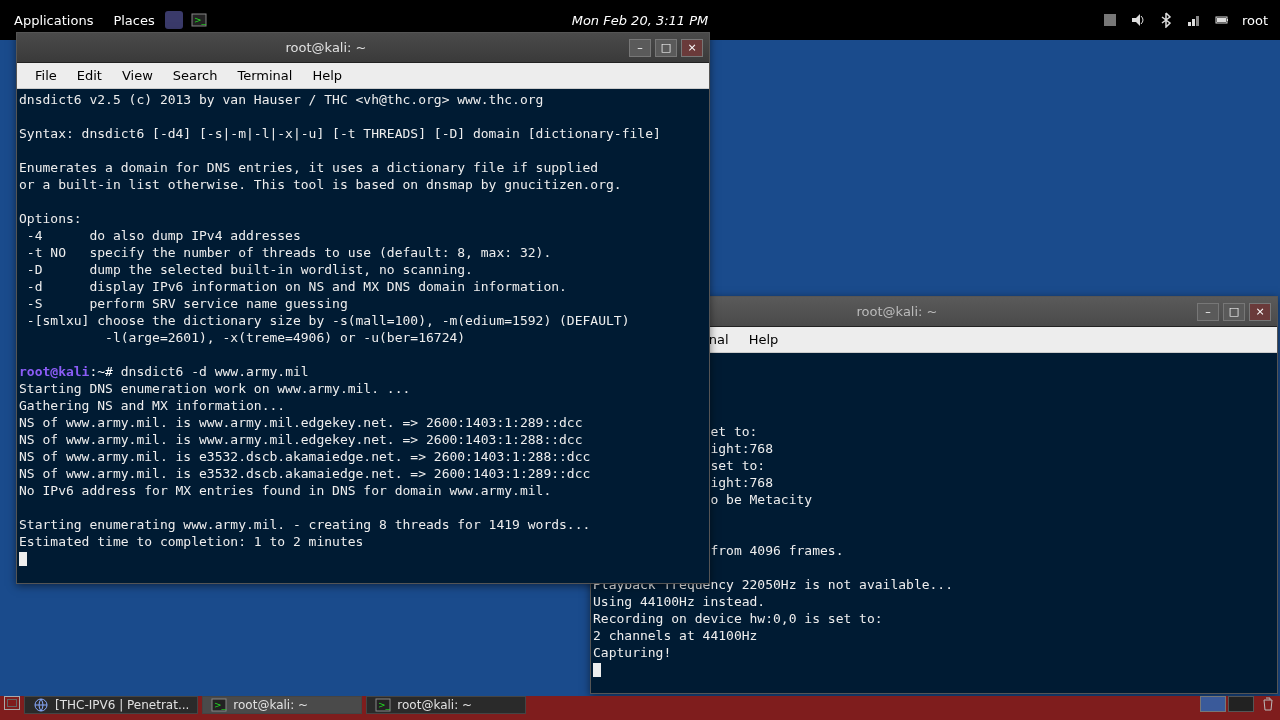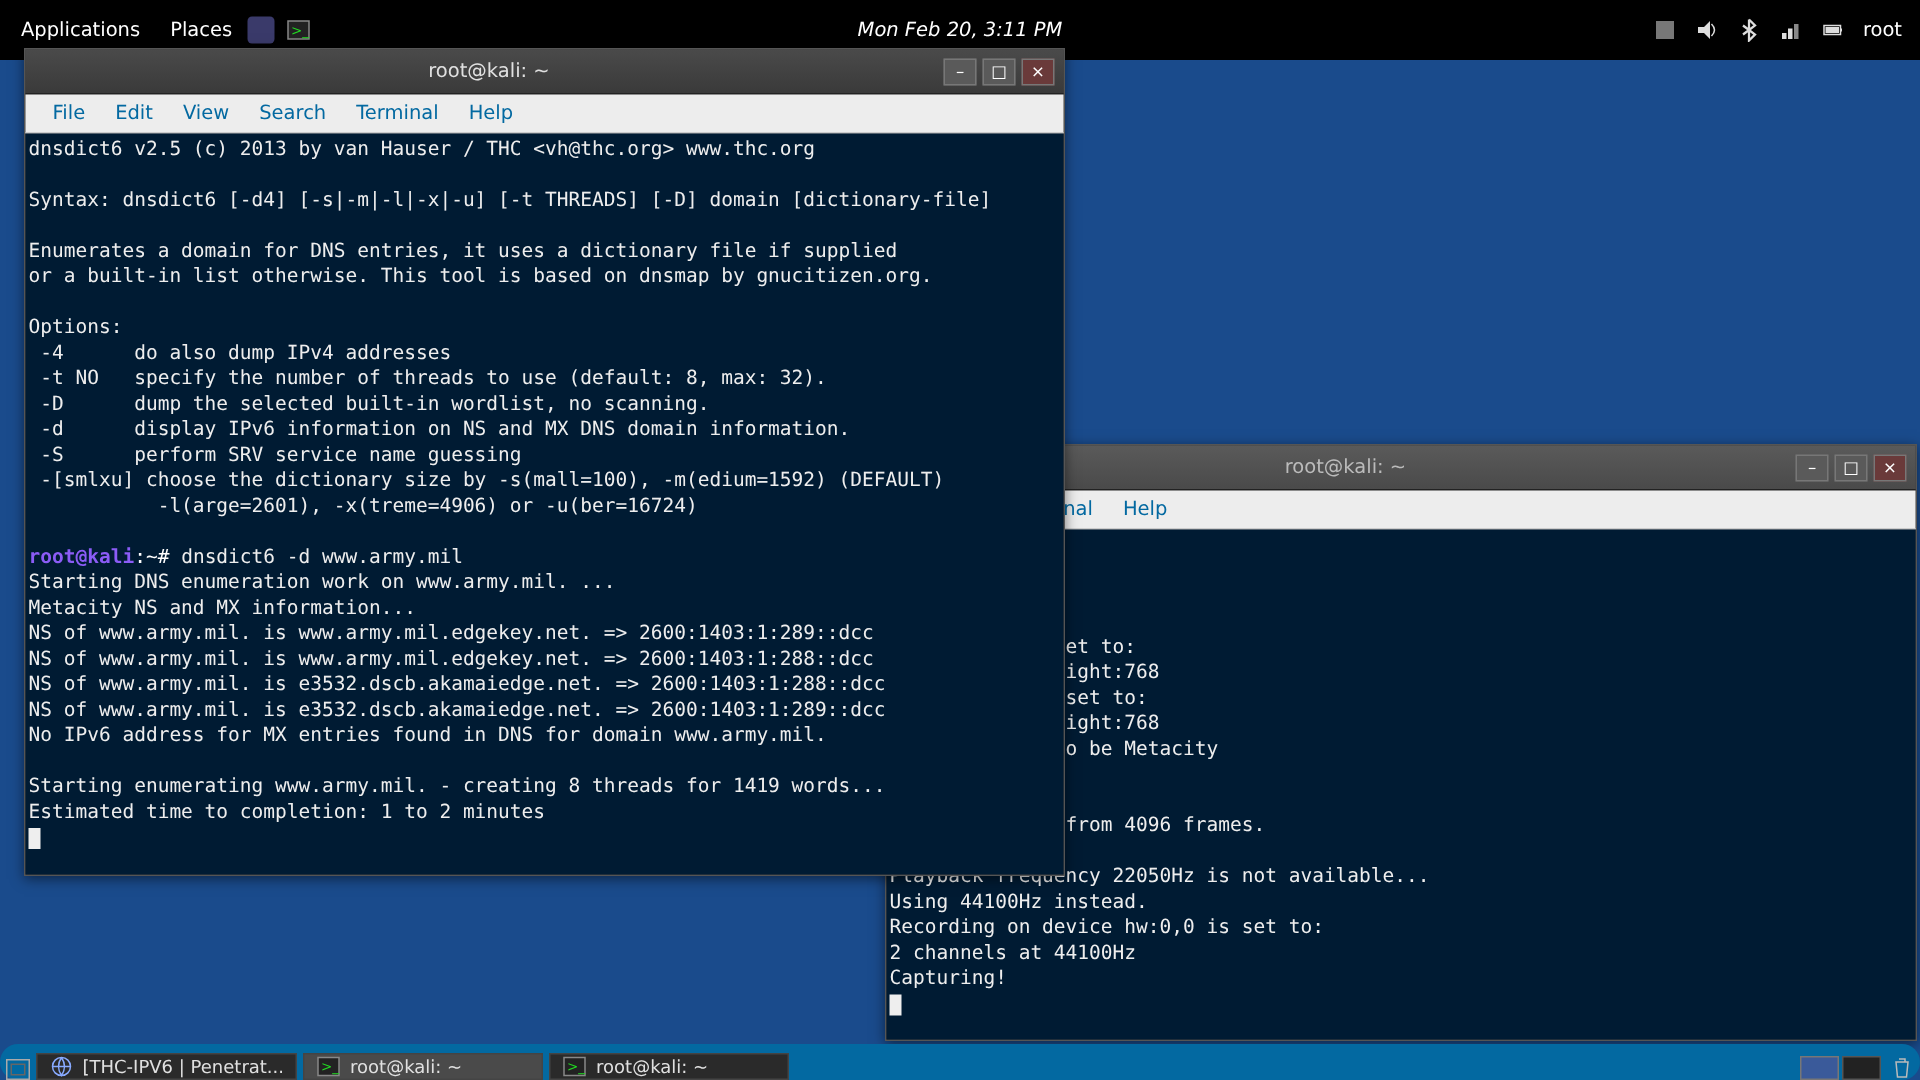--- a/index.html
+++ b/index.html
@@ -19,28 +19,27 @@
   font-size: 13px;
   padding: 0 4px;
 }
 .top-panel .menu-item { padding: 0 10px; cursor: pointer; }
 .top-panel .center { position: absolute; left: 50%; transform: translateX(-50%); font-style: italic; }
 .top-panel .tray { margin-left: auto; display: flex; align-items: flex-end; gap: 12px; padding-right: 8px; }
 .tray-icon { width: 16px; height: 16px; display: inline-flex; align-items: center; justify-content: center; }
 .bottom-panel {
   position: absolute; bottom: 0; left: 0; right: 0;
   height: 24px;
-  background: #0369a1;
-  display: flex;
-  align-items: flex-end;
+  background: #7f1d1d;
+  display: flex;
+  align-items: flex-start;
   padding: 0 4px;
   color: #e0e0e0;
   font-size: 12px;
   gap: 4px;
-  border-radius: 12px;
 }
 .taskbar-btn {
   background: #2a2a2a;
   border: 1px solid #444;
   padding: 1px 8px;
   display: flex;
   align-items: center;
   gap: 6px;
   cursor: pointer;
   min-width: 160px;
@@ -87,21 +86,21 @@
   cursor: pointer;
 }
 .win-btn.close { background: #6a3a3a; }
 .win-menubar {
   height: 26px;
   background: #ededed;
   display: flex;
   align-items: center;
   padding: 0 8px;
   font-size: 13px;
-  color: #0369a1;
+  color: #000000;
   border-bottom: 1px solid #ccc;
 }
 .win-menubar .mitem { padding: 0 10px; cursor: pointer; }
 .terminal-body {
   flex: 1;
   background: #001b33;
   color: #eeeeee;
   font-family: "DejaVu Sans Mono", monospace;
   font-size: 13px;
   line-height: 17px;
@@ -243,21 +242,21 @@
 <span> -4      do also dump IPv4 addresses</span>
 <span> -t NO   specify the number of threads to use (default: 8, max: 32).</span>
 <span> -D      dump the selected built-in wordlist, no scanning.</span>
 <span> -d      display IPv6 information on NS and MX DNS domain information.</span>
 <span> -S      perform SRV service name guessing</span>
 <span> -[smlxu] choose the dictionary size by -s(mall=100), -m(edium=1592) (DEFAULT)</span>
 <span>           -l(arge=2601), -x(treme=4906) or -u(ber=16724)</span>
 
 <span class="prompt-user">root@kali</span><span class="prompt-colon">:~# </span><span>dnsdict6 -d www.army.mil</span>
 <span>Starting DNS enumeration work on www.army.mil. ...</span>
-<span>Metacity NS and MX information...</span>
+<span>Gathering NS and MX information...</span>
 <span>NS of www.army.mil. is www.army.mil.edgekey.net. =&gt; 2600:1403:1:289::dcc</span>
 <span>NS of www.army.mil. is www.army.mil.edgekey.net. =&gt; 2600:1403:1:288::dcc</span>
 <span>NS of www.army.mil. is e3532.dscb.akamaiedge.net. =&gt; 2600:1403:1:288::dcc</span>
 <span>NS of www.army.mil. is e3532.dscb.akamaiedge.net. =&gt; 2600:1403:1:289::dcc</span>
 <span>No IPv6 address for MX entries found in DNS for domain www.army.mil.</span>
 
 <span>Starting enumerating www.army.mil. - creating 8 threads for 1419 words...</span>
 <span>Estimated time to completion: 1 to 2 minutes</span>
 <span class="cursor"></span></div>
 </div>

